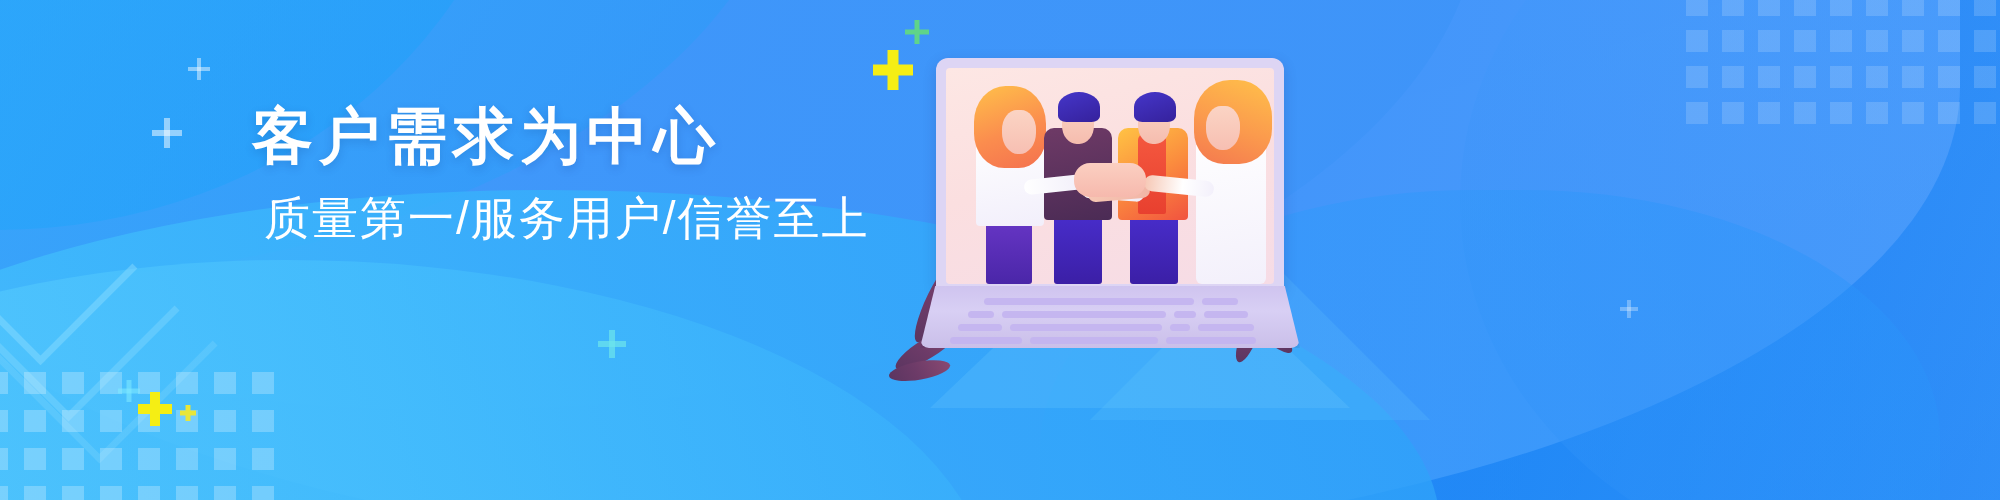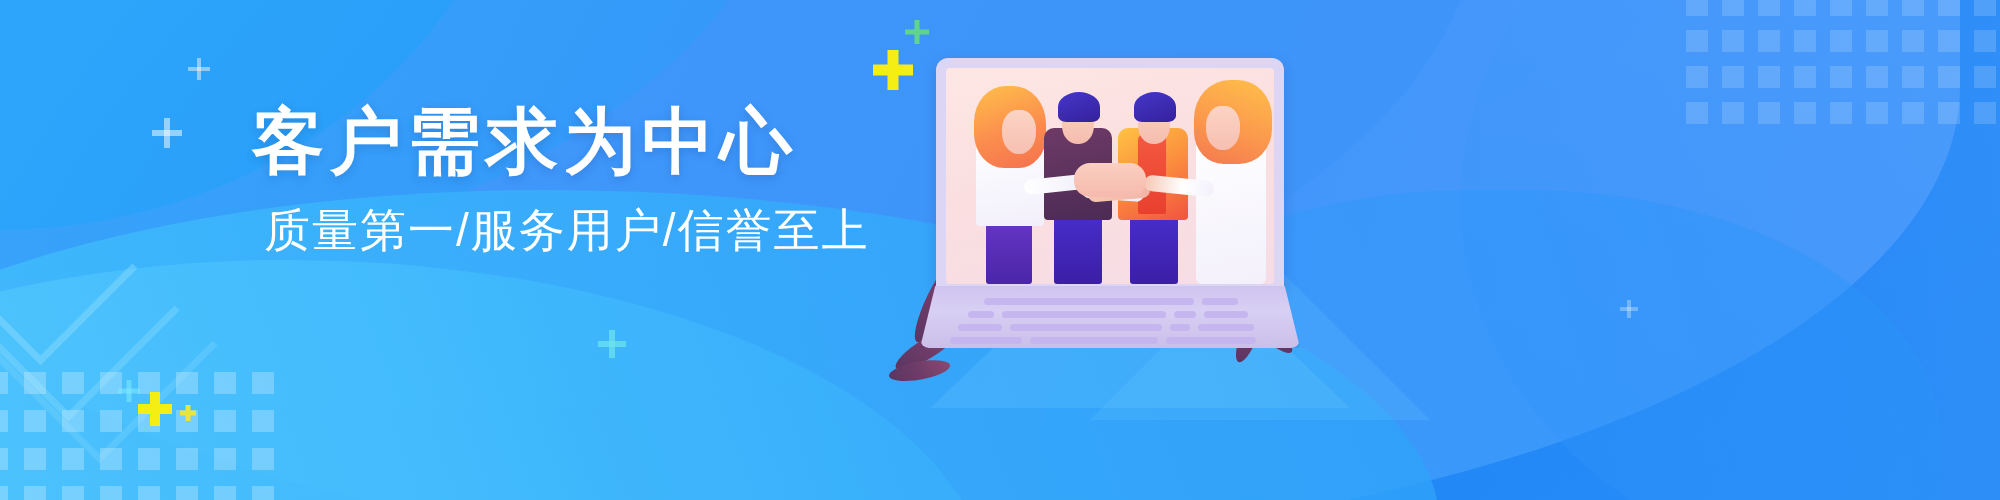--- a/index.html
+++ b/index.html
@@ -166,21 +166,21 @@
 
   
   .text-block {
     position: absolute;
     left: 252px; top: 104px;
     width: 720px;
   }
   .headline {
     margin: 0;
     color: #ffffff;
-    font-size: 72px;
+    font-size: 61px;
     font-weight: bold;
     letter-spacing: 6px;
     line-height: 1.05;
     text-shadow: 0 3px 10px rgba(0, 40, 110, .18);
     white-space: nowrap;
   }
   .subline {
     margin: 24px 0 0 12px;
     color: #ffffff;
     font-size: 46px;

